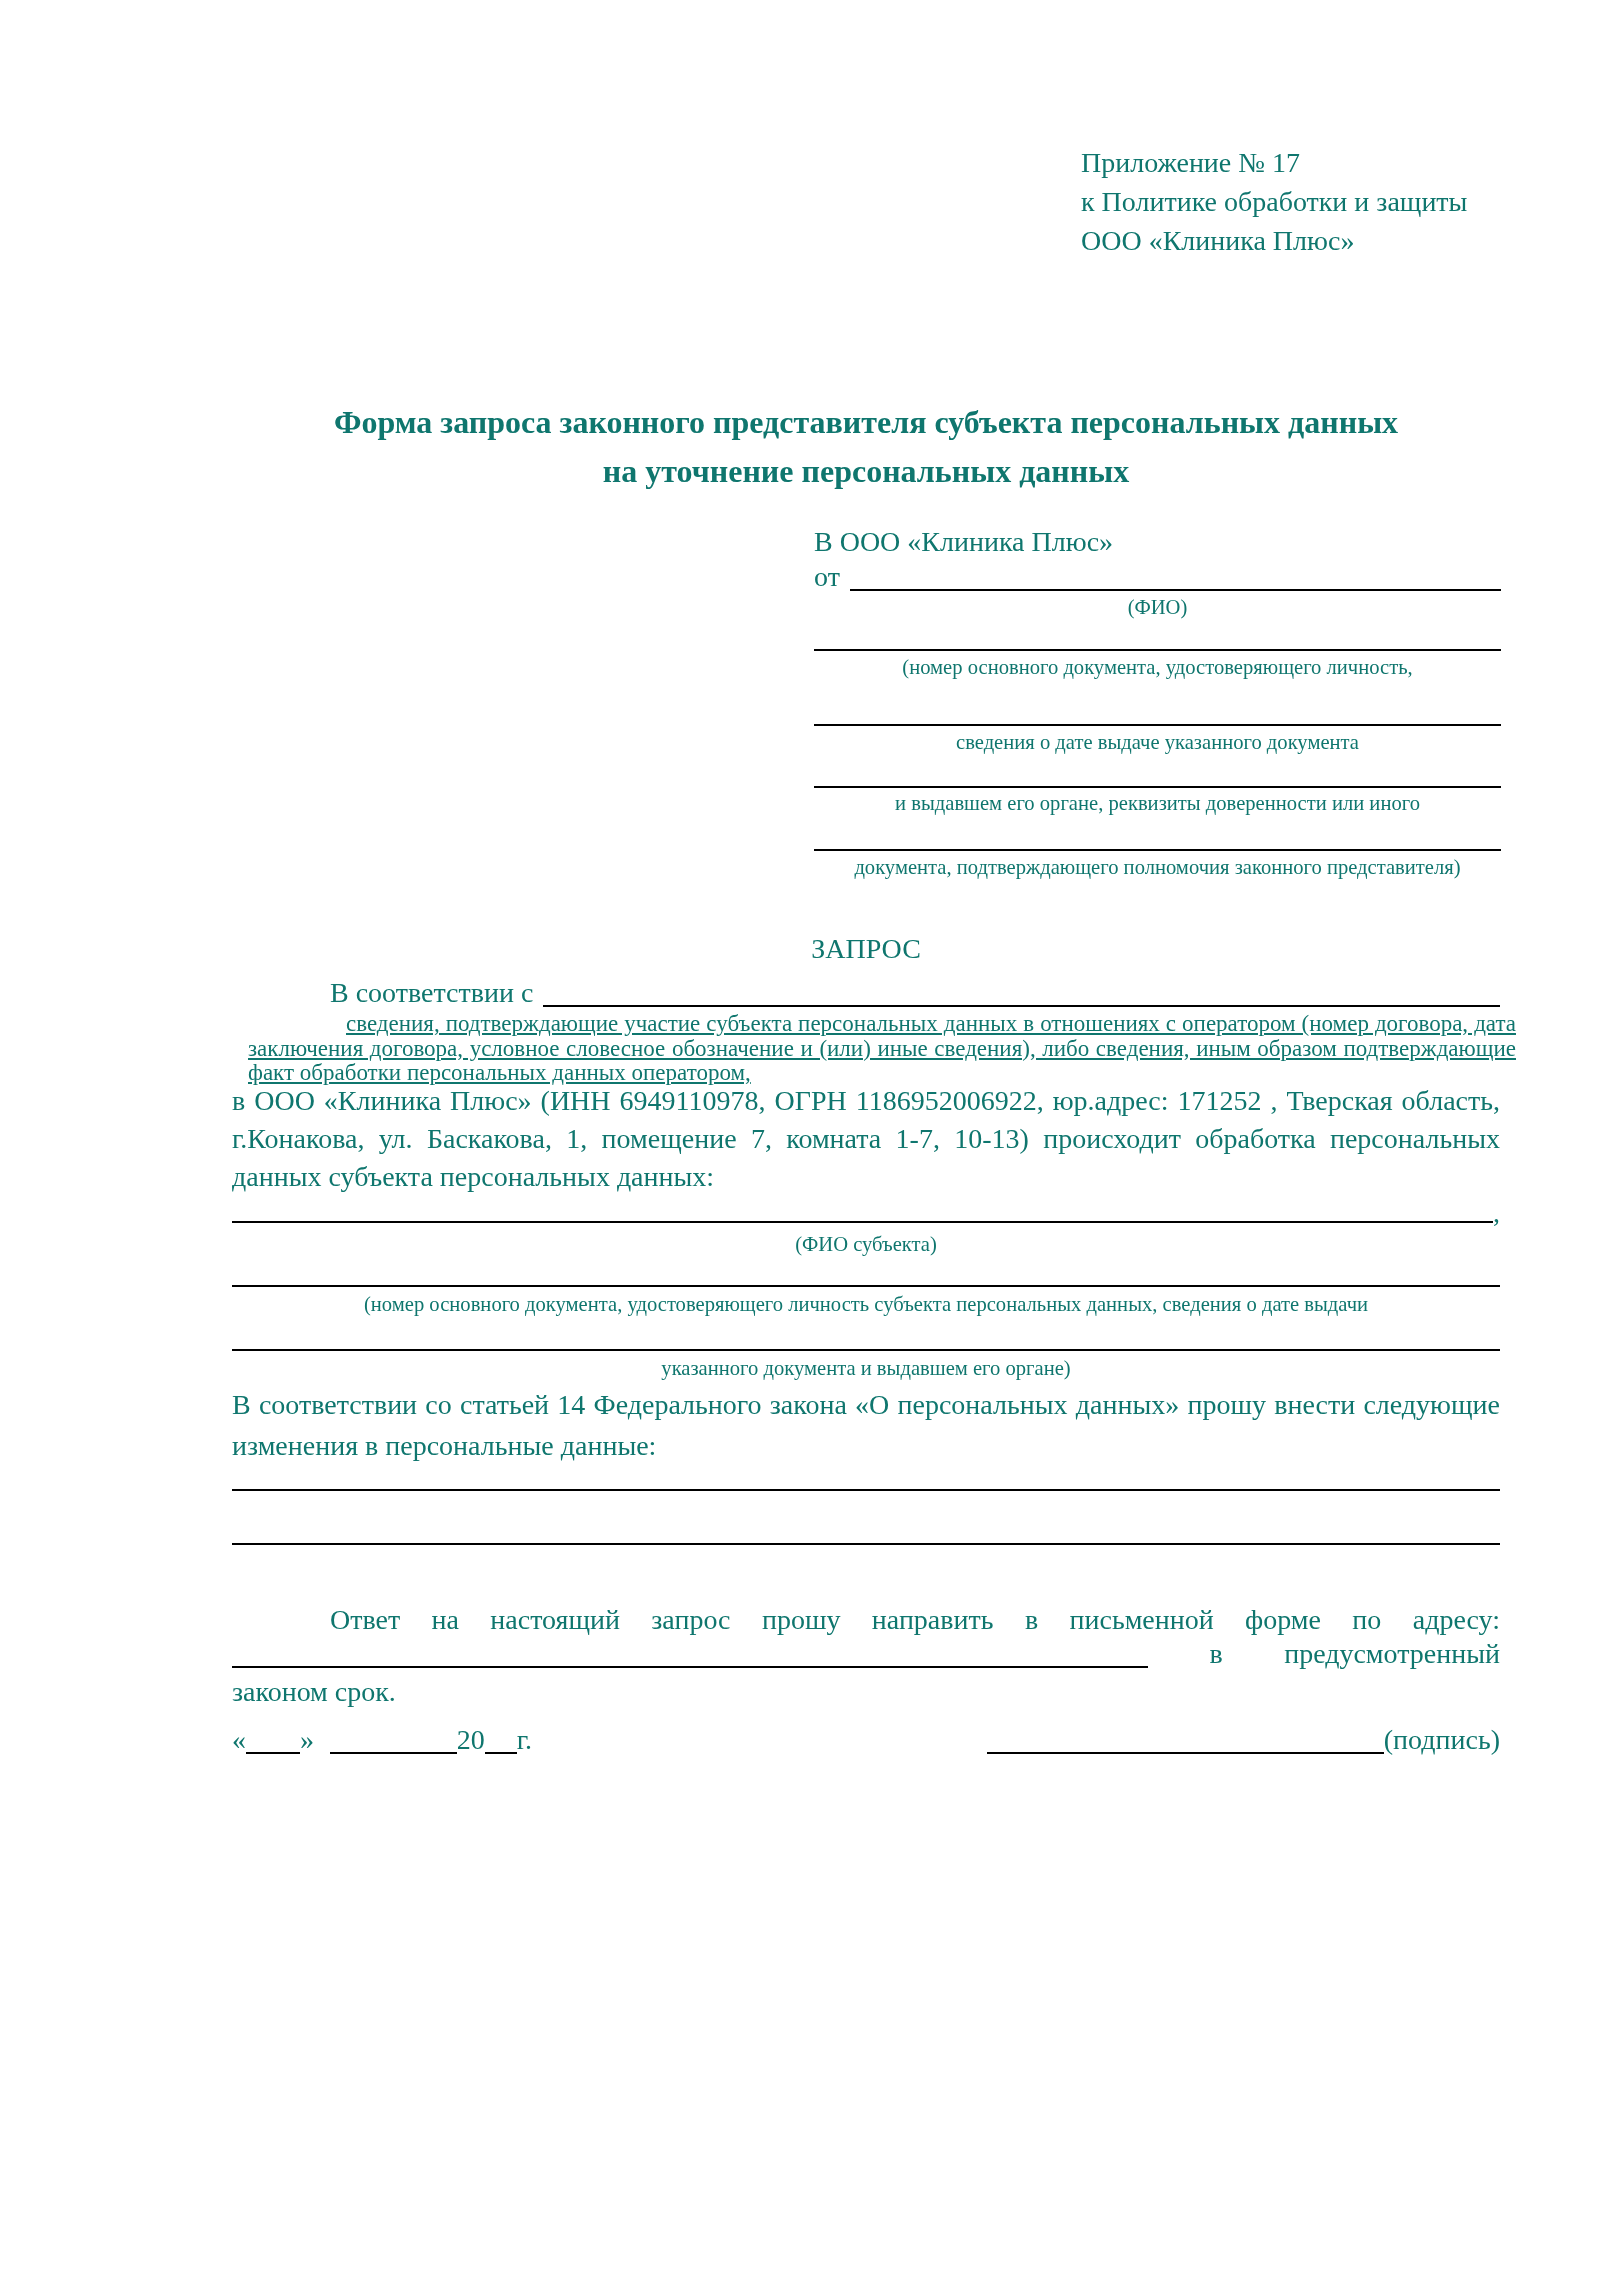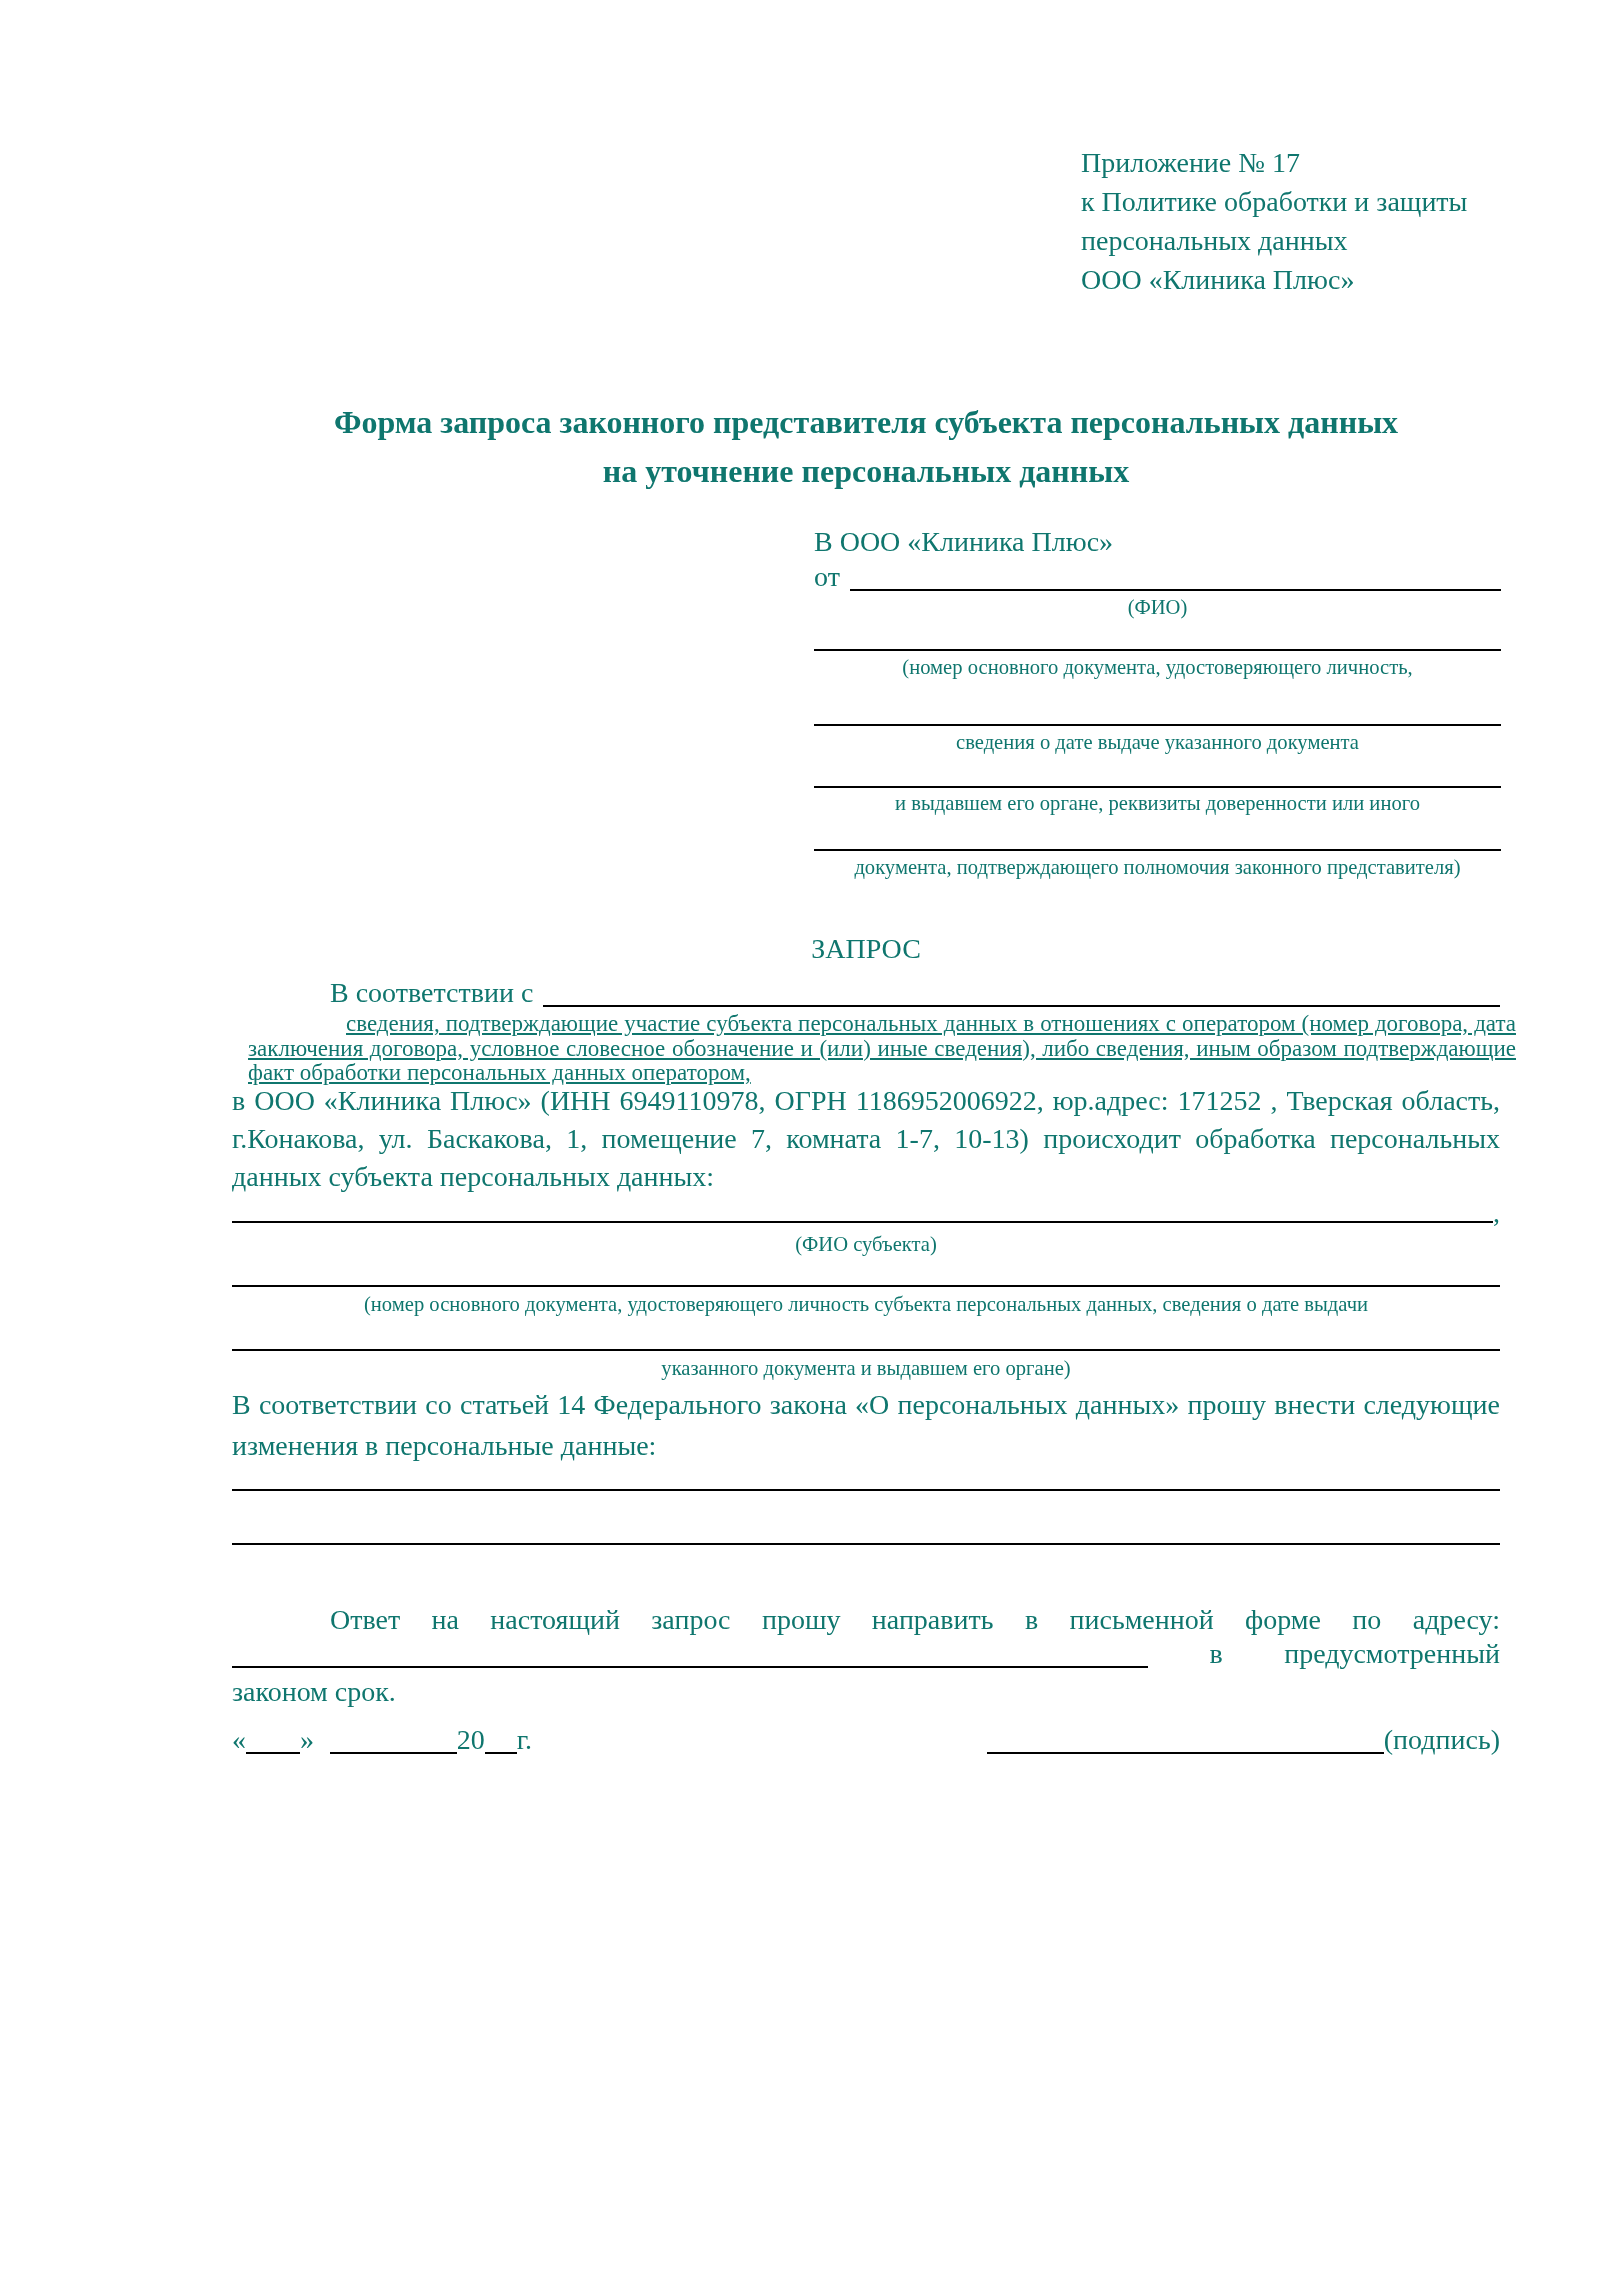--- a/index.html
+++ b/index.html
@@ -81,21 +81,20 @@
   .u405 { width:397px; }
 </style>
 </head>
 <body>
 
 <div class="page">
 
   <div class="abs appendix">
     <div>Приложение № 17</div>
     <div>к Политике обработки и защиты</div>
-    <div>персональных данных</div>
     <div>ООО «Клиника Плюс»</div>
   </div>
 
   <div class="abs title">
     <div>Форма запроса законного представителя субъекта персональных данных</div>
     <div>на уточнение персональных данных</div>
   </div>
 
   <div class="abs addressee">
     <div class="addr-org">В ООО «Клиника Плюс»</div>

